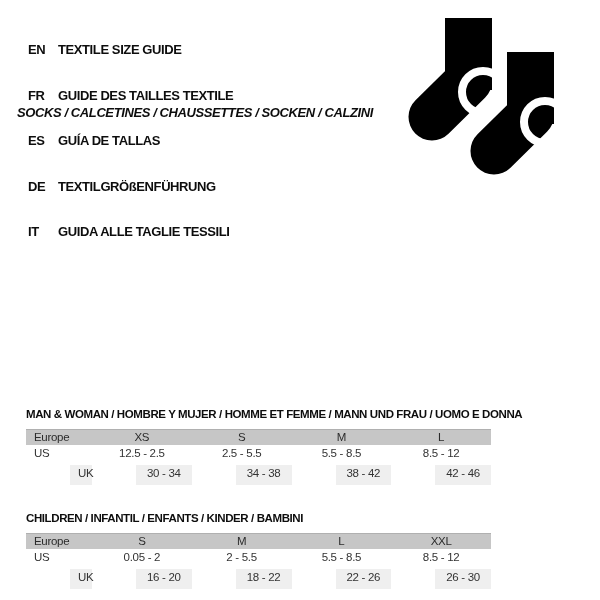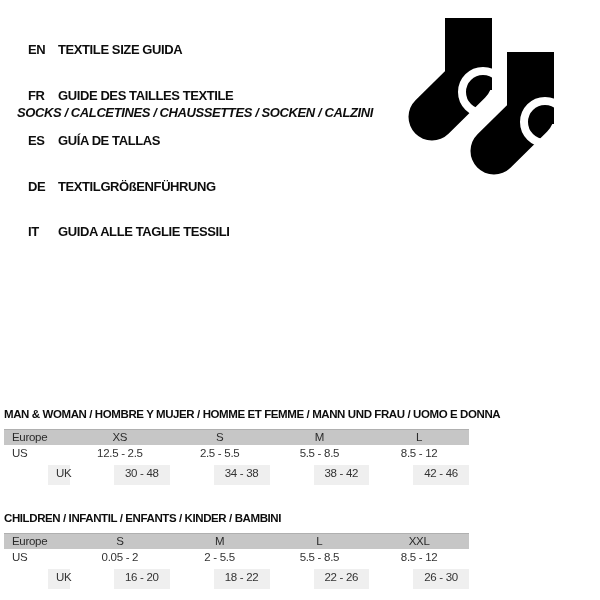--- a/index.html
+++ b/index.html
@@ -23,21 +23,21 @@
     position:absolute; left:17px; top:105px;
     font-weight:bold; font-size:13px; letter-spacing:-0.4px; color:#0d0d0d;
     white-space:nowrap;
     font-style:italic;
   }
 
   
   .icon-wrap { position:absolute; left:395px; top:5px; width:180px; height:180px; }
 
   
-  .size-table { position:absolute; left:4px; width:465px; }
+  .size-table { position:absolute; left:26px; width:465px; }
   #table-adults   { top:408px; }
   #table-children { top:512px; }
   .tbl-title {
     font-size:11.5px; font-weight:bold; letter-spacing:-0.4px; color:#0d0d0d;
     line-height:13px; margin:0 0 8px 0; white-space:nowrap;
   }
   .tbl {
     display:grid; grid-template-columns:66px 1fr 1fr 1fr 1fr;
     font-size:11.5px; letter-spacing:-0.3px; color:#333333;
   }
@@ -50,21 +50,21 @@
   .row-alt { background:#efefef;margin-left:44px; }
 </style>
 </head>
 <body>
 
 <div class="page">
 
   <div class="lang-block">
     <div class="lang-row">
       <span class="lang-code">EN</span>
-      <span class="lang-label">TEXTILE SIZE GUIDA</span>
+      <span class="lang-label">TEXTILE SIZE GUIDE</span>
     </div>
     <div class="lang-row">
       <span class="lang-code">FR</span>
       <span class="lang-label">GUIDE DES TAILLES TEXTILE</span>
     </div>
     <div class="lang-row">
       <span class="lang-code">ES</span>
       <span class="lang-label">GUÍA DE TALLAS</span>
     </div>
     <div class="lang-row">
@@ -104,21 +104,21 @@
       <div class="cell th">M</div>
       <div class="cell th">L</div>
 
       <div class="cell left">US</div>
       <div class="cell">12.5 - 2.5</div>
       <div class="cell">2.5 - 5.5</div>
       <div class="cell">5.5 - 8.5</div>
       <div class="cell">8.5 - 12</div>
 
       <div class="cell left row-alt">UK</div>
-      <div class="cell row-alt">30 - 48</div>
+      <div class="cell row-alt">30 - 34</div>
       <div class="cell row-alt">34 - 38</div>
       <div class="cell row-alt">38 - 42</div>
       <div class="cell row-alt">42 - 46</div>
     </div>
   </section>
 
   <section class="size-table" id="table-children">
     <h2 class="tbl-title">CHILDREN / INFANTIL / ENFANTS / KINDER / BAMBINI</h2>
     <div class="tbl">
       <div class="cell th left">Europe</div>

